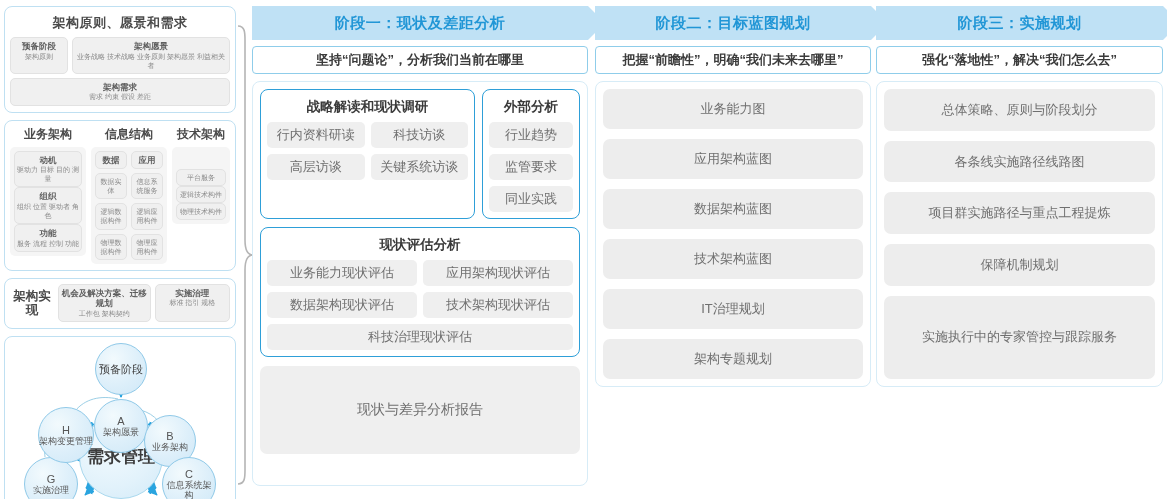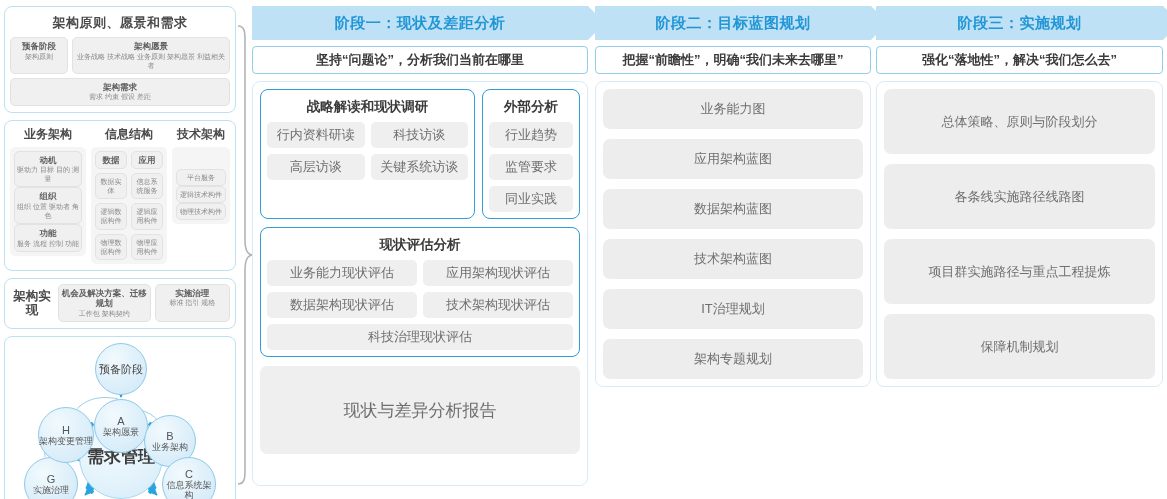--- a/index.html
+++ b/index.html
@@ -92,21 +92,21 @@
   .inner-title { text-align: center; font-weight: bold; color: #3a3a3a; font-size: 13.5px; margin: 2px 0 6px; }
   .pill {
     background: #efefef; border-radius: 5px; color: #6f6f6f;
     display: flex; align-items: center; justify-content: center; text-align: center;
   }
   .p1-pill { height: 26px; font-size: 13px; }
   .p1-grid2 { display: flex; flex-direction: column; gap: 6px; }
   .p1-grid2 .r { display: flex; gap: 6px; }
   .p1-grid2 .r > .pill { flex: 1; }
   .ext-pill { height: 26px; font-size: 13px; }
-  .bigpill { background: #efefef; border-radius: 7px; color: #6f6f6f; font-size: 17px;
+  .bigpill { background: #efefef; border-radius: 7px; color: #6f6f6f; font-size: 14px;
              display: flex; align-items: center; justify-content: center; text-align: center; }
 
   .pcol-pill { background: #ededed; border-radius: 7px; color: #6f6f6f; font-size: 13px;
                display: flex; align-items: center; justify-content: center; text-align: center; flex: 1; padding: 0 6px; }
 </style>
 </head>
 <body>
 
 <div id="root">
 
@@ -376,16 +376,17 @@
     <div class="chev">
       <div class="ctext">阶段三：实施规划</div>
       <div class="head"></div>
     </div>
     <div class="subbar">强化“落地性”，解决“我们怎么去”</div>
     <div class="body-card" id="p3-body">
       <div class="pcol-pill">总体策略、原则与阶段划分</div>
       <div class="pcol-pill">各条线实施路径线路图</div>
       <div class="pcol-pill">项目群实施路径与重点工程提炼</div>
       <div class="pcol-pill">保障机制规划</div>
+      <div class="pcol-pill" style="flex:2;">实施执行中的专家管控与跟踪服务</div>
     </div>
   </div>
 
 </div>
 
 </body></html>

